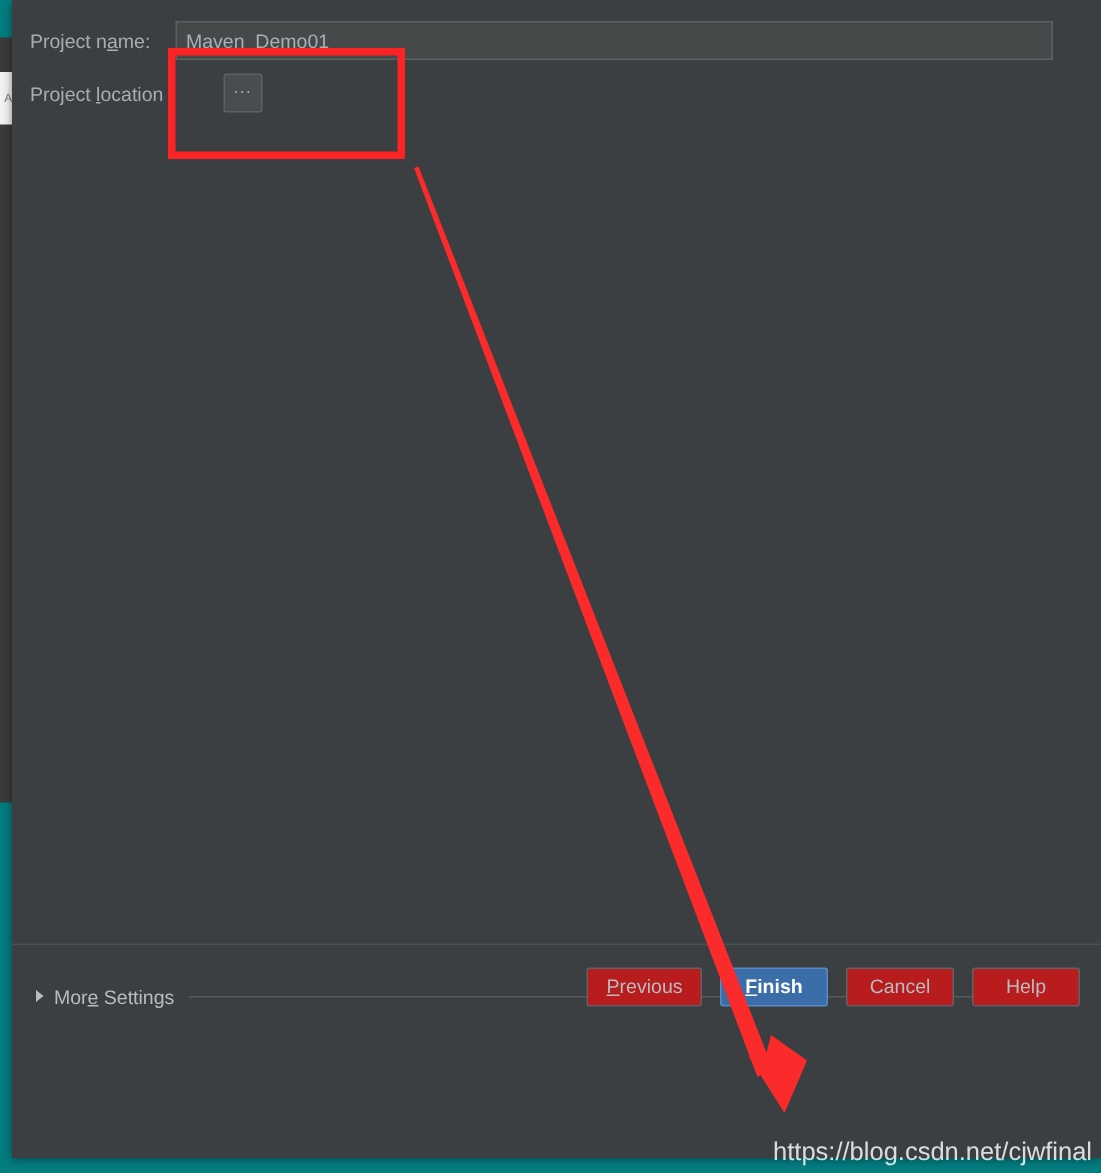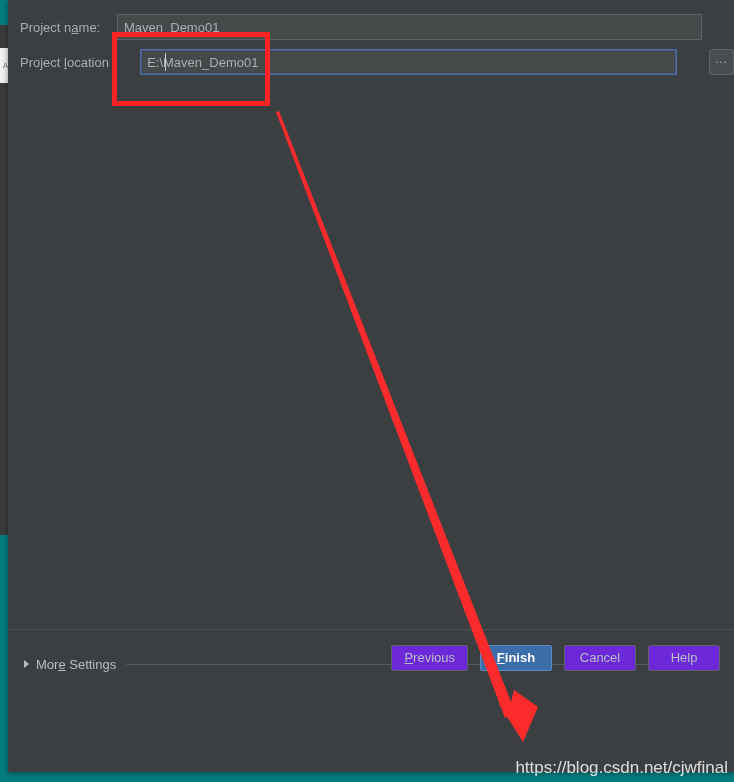--- a/index.html
+++ b/index.html
@@ -230,21 +230,21 @@
     align-items: center;
     justify-content: flex-end;
     padding-right: 14px;
     box-sizing: border-box;
     gap: 12px;
   }
   .dlg-btn {
     min-width: 72px;
     height: 26px;
     box-sizing: border-box;
-    background: #6d28d9;
+    background: #b91c1c;
     border: 1px solid #5e6264;
     border-radius: 2px;
     color: #b7bdc3;
     font-size: 13px;
     font-family: "Liberation Sans", sans-serif;
     line-height: 24px;
     text-align: center;
     padding: 0 12px;
     cursor: pointer;
     white-space: nowrap;
@@ -301,24 +301,20 @@
 
     <div class="form-row" id="row-name">
       <div class="field-label"><span>Project n</span><span class="mn">a</span><span>me:</span></div>
       <div id="input-name-wrap">
         <input class="text-input" id="input-name" type="text" value="Maven_Demo01" style="">
       </div>
     </div>
 
     <div class="form-row" id="row-location">
       <div class="field-label"><span>Project </span><span class="mn">l</span><span>ocation</span></div>
-      <div id="input-location-wrap">
-        <input class="text-input" id="input-location" type="text" value="E:\Maven_Demo01" style="">
-        <div id="location-caret"></div>
-      </div>
       <div id="browse-btn">...</div>
     </div>
 
     <div id="more-settings-row">
       <div id="more-settings-arrow"></div>
       <div id="more-settings-label"><span>Mor</span><span class="mn">e</span><span> Settings</span></div>
       <div id="more-settings-rule"></div>
     </div>
 
     <div id="button-bar">

